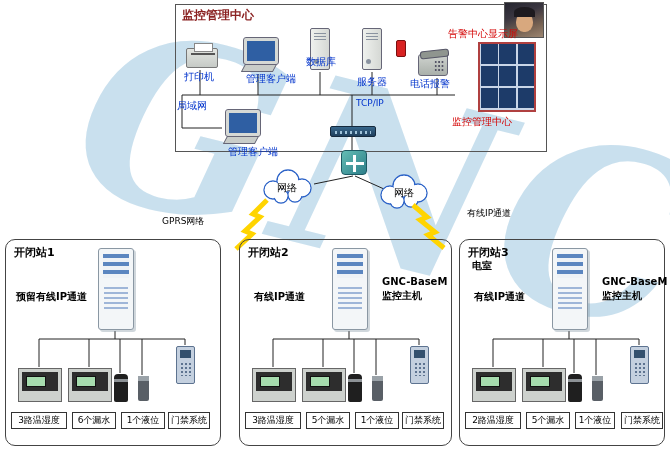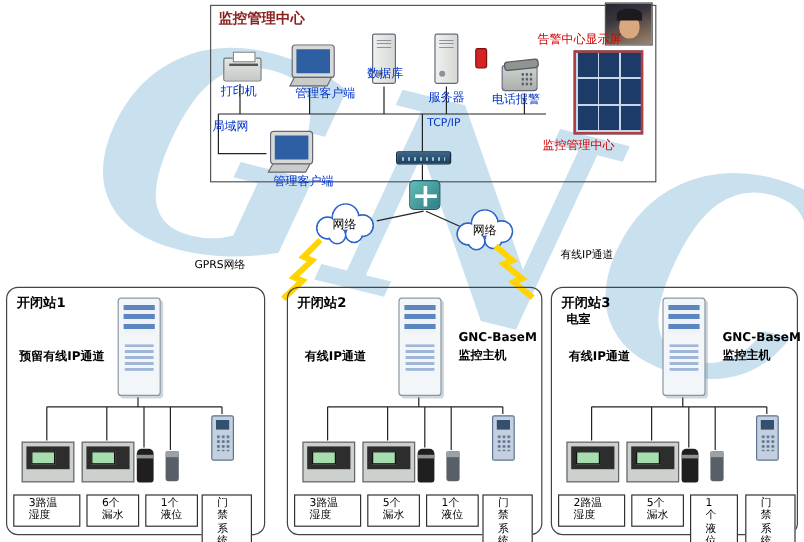--- a/index.html
+++ b/index.html
@@ -14,21 +14,21 @@
   .red{color:#d40000}
   .t9{font-size:9px}
   .t12{font-size:12px;font-weight:bold}
   .box-outline{border:1px solid #555;background:transparent}
   .station{position:absolute;border:1px solid #444;border-radius:10px;background:transparent;z-index:3}
   .st-title{position:absolute;left:8px;top:5px;font-size:11px;font-weight:bold;z-index:4;white-space:nowrap}
   .st-sub{position:absolute;left:12px;top:19px;font-size:10px;font-weight:bold;z-index:4;white-space:nowrap}
   .st-channel{position:absolute;left:10px;top:50px;font-size:10px;font-weight:bold;z-index:4;white-space:nowrap}
   .st-host1{position:absolute;left:142px;top:36px;font-size:10px;font-weight:bold;z-index:4;white-space:nowrap}
   .st-host2{position:absolute;left:142px;top:49px;font-size:10px;font-weight:bold;z-index:4;white-space:nowrap}
-  .sensor-label{position:absolute;top:172px;border:1px solid #333;background:#fff;font-size:9px;text-align:left;display:flex;align-items:center;justify-content:center;padding:2px 12px;line-height:1.15;z-index:4;min-height:17px}
+  .sensor-label{position:absolute;top:172px;border:1px solid #333;background:#fff;font-size:9px;text-align:right;display:flex;align-items:center;justify-content:center;padding:2px 1px;line-height:1.15;z-index:4;min-height:17px}
   
   .printer{width:32px;height:20px;background:linear-gradient(#e3e6e2,#c6cac6);border:1px solid #777;border-radius:2px}
   .printer::before{content:"";position:absolute;left:7px;top:-6px;width:17px;height:7px;background:#fff;border:1px solid #888}
   .printer::after{content:"";position:absolute;left:4px;top:4px;width:24px;height:2px;background:#555}
   .pc{width:36px;height:34px}
   .pc::before{content:"";position:absolute;left:4px;top:0;width:28px;height:20px;border:3px solid #d6d9d5;outline:1px solid #667;background:#2f5fa3;border-radius:2px}
   .pc::after{content:"";position:absolute;left:3px;top:26px;width:30px;height:6px;background:#c9cdc9;border:1px solid #667;transform:skewX(-28deg)}
   .tower{width:20px;height:42px;background:linear-gradient(90deg,#eff1ee,#d5d8d4);border:1px solid #667;border-radius:2px}
   .tower::before{content:"";position:absolute;left:3px;top:4px;width:12px;height:7px;background:repeating-linear-gradient(180deg,#8a93a0 0 1px,transparent 1px 3px)}
   .tower::after{content:"";position:absolute;left:3px;bottom:5px;width:5px;height:5px;background:#8a93a0;border-radius:50%}

